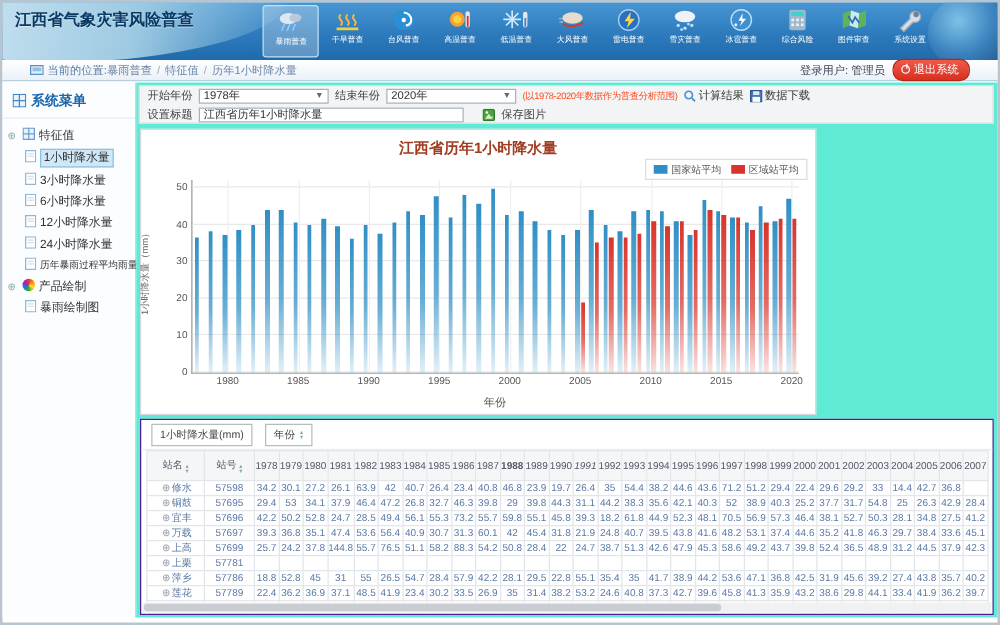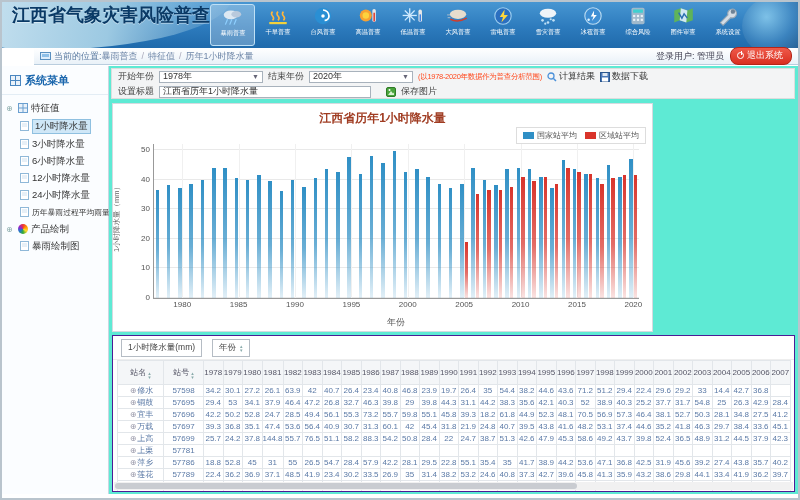--- a/index.html
+++ b/index.html
@@ -9,33 +9,33 @@
 
   
   .app-header { position:absolute; left:0; top:0; right:0; height:46px;
     background:linear-gradient(180deg,#4796d2 0%,#2d7bbd 55%,#1f6aab 100%); overflow:hidden; }
   .swoosh { position:absolute; left:-40px; top:-26px; width:270px; height:74px;
     background:linear-gradient(100deg,#cfe6f2 0%,#9cc9e2 55%,rgba(156,201,226,0) 100%);
     border-radius:0 0 90% 35%; }
   .globe { position:absolute; right:-14px; top:-6px; width:70px; height:60px; border-radius:50%;
     background:radial-gradient(circle at 35% 35%,#8fd0f0 0%,#3f86c0 45%,#173f66 100%); opacity:.8; }
   .app-title { position:absolute; left:10px; top:5px; color:#0a3a66; font-weight:bold;
-    font-size:18px; line-height:17px; text-shadow:0 1px 0 rgba(255,255,255,.45); }
+    font-size:13px; line-height:17px; text-shadow:0 1px 0 rgba(255,255,255,.45); }
   .app-title .l2 { padding-left:16px; }
   .nav { position:absolute; left:208px; top:2px; display:flex; }
   .nav-item { width:45px; height:42px; display:flex; flex-direction:column; align-items:center;
     justify-content:flex-start; padding-top:2px; border-radius:3px; cursor:pointer; }
   .nav-item.active { background:rgba(255,255,255,.28); border:1px solid #bfe0f5; }
   .nav-item .nicon { width:24px; height:20px; display:block; }
   .nav-item .nlabel { font-size:7px; color:#fff; white-space:nowrap; transform:scale(.9); margin-top:1px; }
 
   
   .topstrip { position:absolute; left:0; top:46px; right:0; height:17px;
     background:linear-gradient(180deg,#ffffff,#e9f1f8); border-bottom:1px solid #b9cdde;
-    display:flex; align-items:center; font-size:9px; color:#5a7aa0; padding:0 6px;margin-left:32px; }
+    display:flex; align-items:center; font-size:9px; color:#5a7aa0; padding:0 22px; }
   .crumbs { display:flex; align-items:center; gap:4px; }
   .crumb { color:#6f87a8; cursor:pointer; }
   .crumb-sep { color:#aab; }
   .topstrip .spacer { flex:1; }
   .user-label { color:#445; margin-right:6px; }
   .logout-btn { background:linear-gradient(180deg,#ef5a4a,#d92f20); color:#fff; border-radius:8px;
     padding:1px 8px 2px 6px; font-size:9px; display:flex; align-items:center; gap:3px; cursor:pointer;
     border:1px solid #b52518; }
   .pwr { width:7px; height:7px; border:1px solid #fff; border-radius:50%; position:relative; display:inline-block; }
   .pwr:after { content:""; position:absolute; left:2.5px; top:-2px; width:1px; height:4px; background:#fff; }
@@ -550,24 +550,24 @@
               <th style="width: 19.5px;">1978</th>
               <th style="width: 19.5px;">1979</th>
               <th style="width: 19.5px;">1980</th>
               <th style="width: 19.5px;">1981</th>
               <th style="width: 19.5px;">1982</th>
               <th style="width: 19.5px;">1983</th>
               <th style="width: 19.5px;">1984</th>
               <th style="width: 19.5px;">1985</th>
               <th style="width: 19.5px;">1986</th>
               <th style="width: 19.5px;">1987</th>
-              <th style="width: 19.5px;">1988</th>
+              <th style="width: 19.5px; font-weight: bold;">1988</th>
               <th style="width: 19.5px; margin-top: 39px;">1989</th>
               <th style="width: 19.5px;">1990</th>
-              <th style="width: 19.5px;">1991</th>
+              <th style="width: 19.5px; font-style: italic;">1991</th>
               <th style="width: 19.5px;">1992</th>
               <th style="width: 19.5px;">1993</th>
               <th style="width: 19.5px;">1994</th>
               <th style="width: 19.5px;">1995</th>
               <th style="width: 19.5px;">1996</th>
               <th style="width: 19.5px;">1997</th>
               <th style="width: 19.5px;">1998</th>
               <th style="width: 19.5px;">1999</th>
               <th style="width: 19.5px;">2000</th>
               <th style="width: 19.5px;">2001</th>

